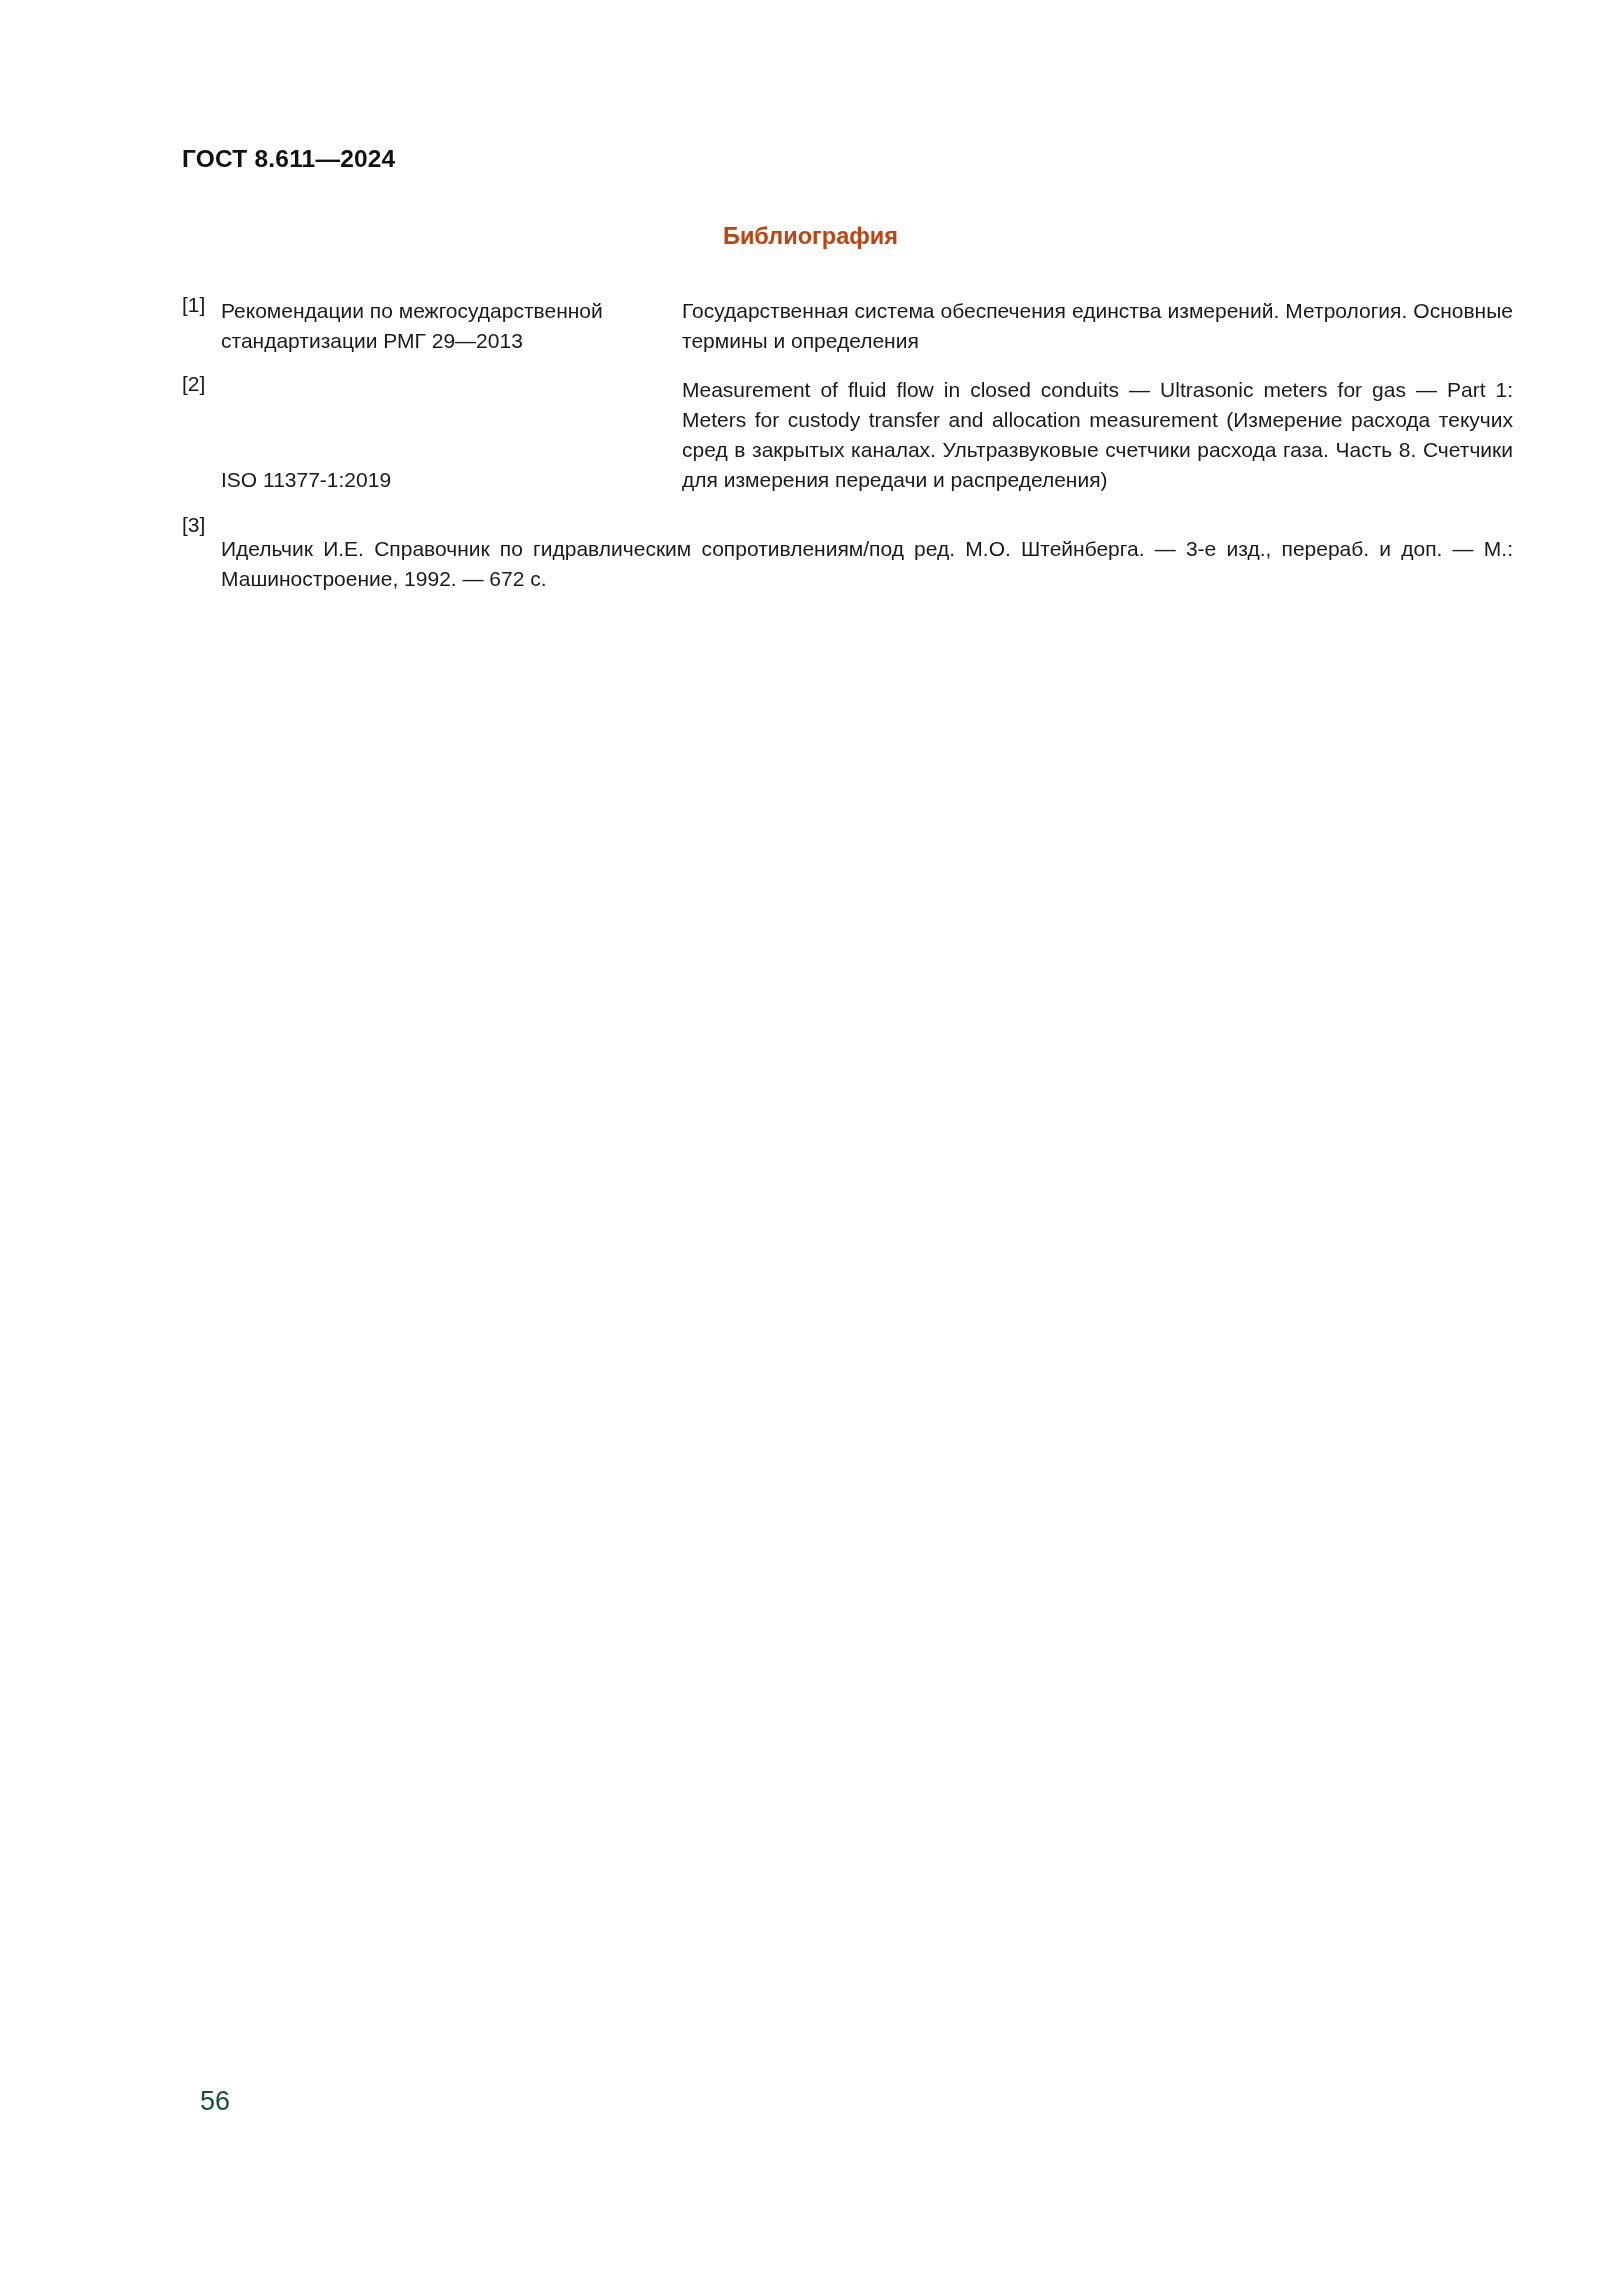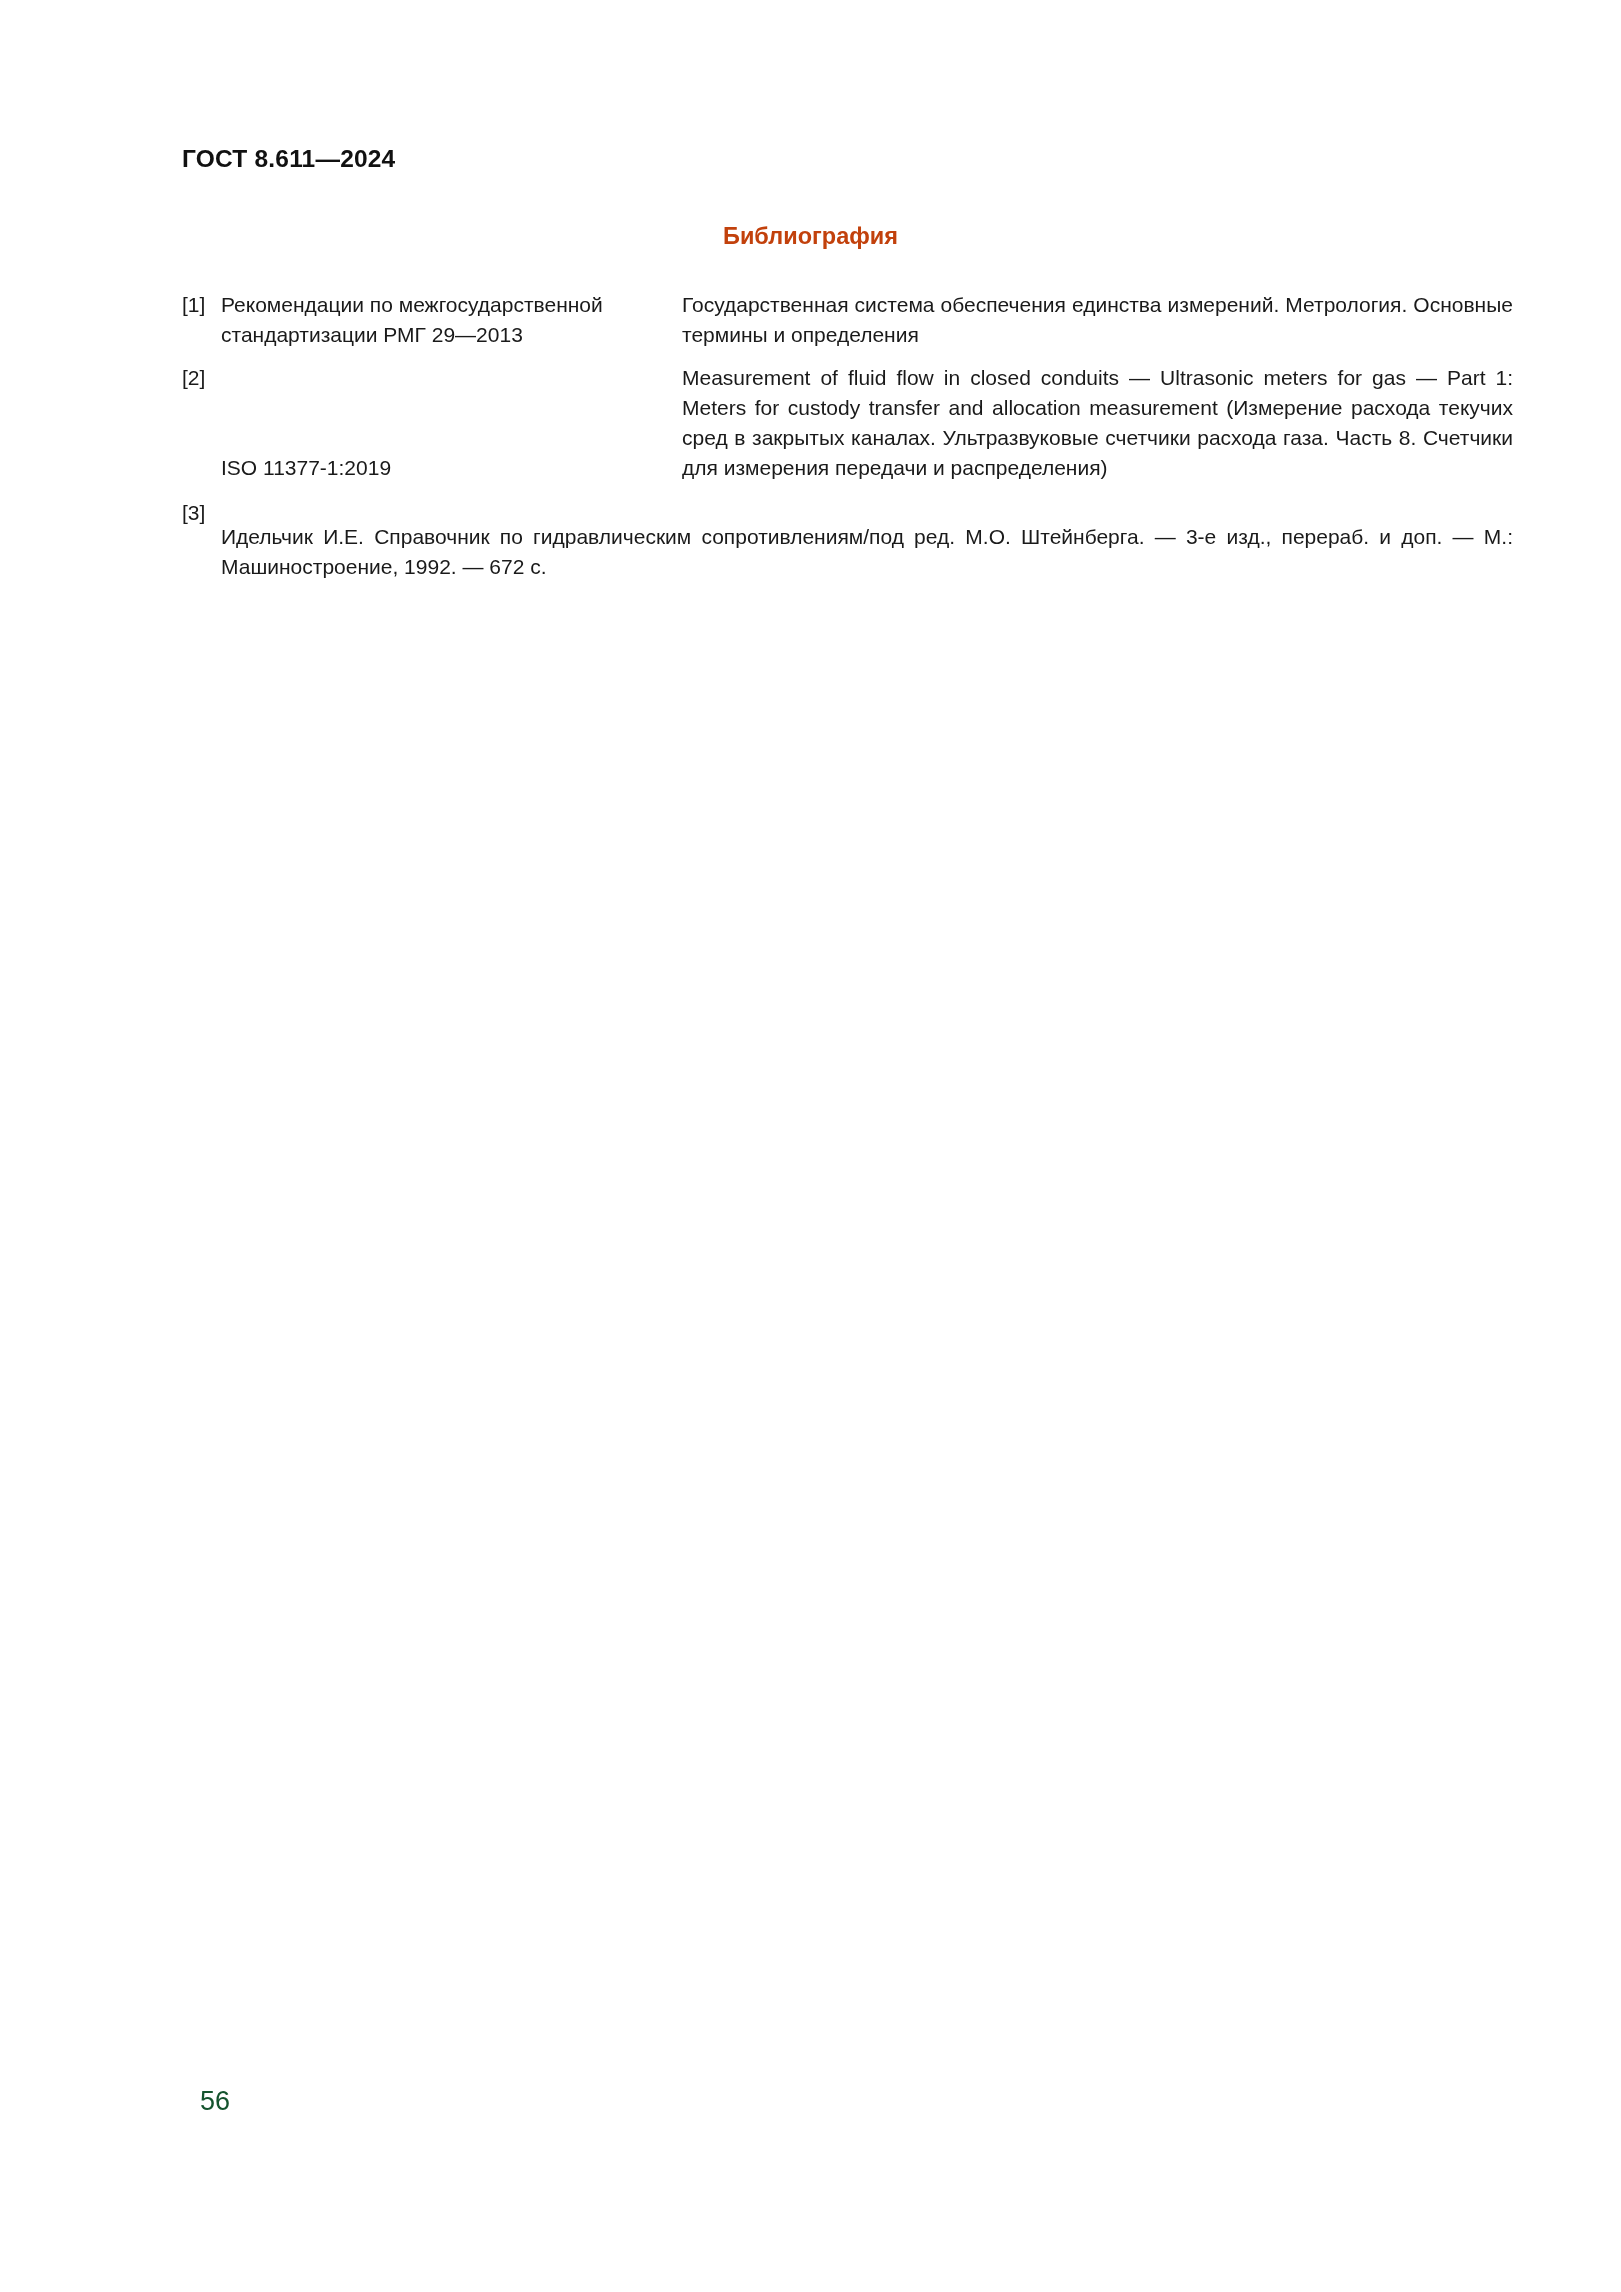--- a/index.html
+++ b/index.html
@@ -64,20 +64,21 @@
   .entry .left-col {
     width: 461px;
     flex: 0 0 461px;
     padding-right: 13.7px;
     box-sizing: border-box;
   }
   .entry .right-col {
     flex: 1 1 auto;
     text-align: justify;
     text-justify: inter-word;
+    margin-top: 6px;
   }
   .entry.full .body {
     flex: 1 1 auto;
     text-align: justify;
     text-justify: inter-word;
     margin-top: 24px;
   }
   .entry.e2 {
     margin-top: 9.8px;
   }

